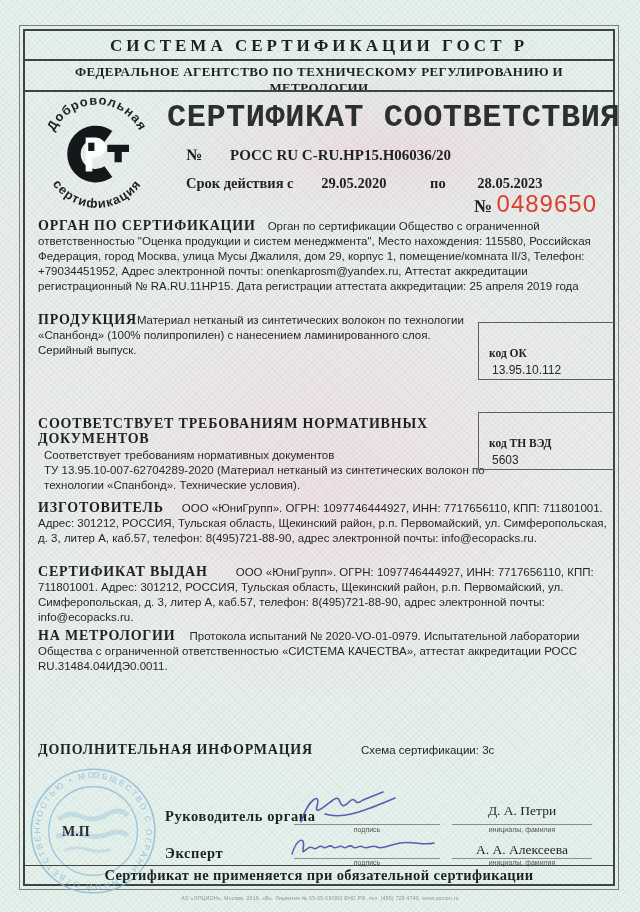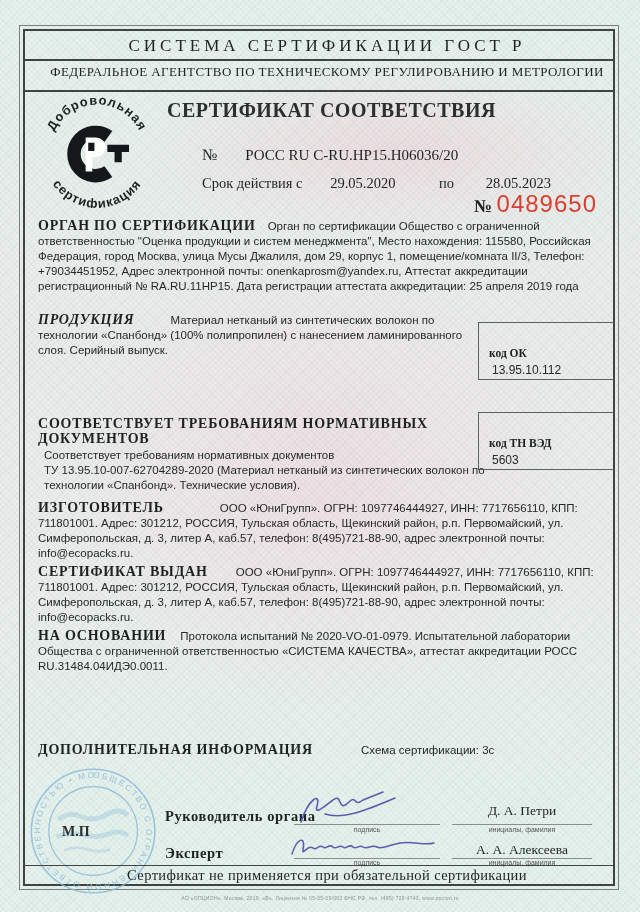--- a/index.html
+++ b/index.html
@@ -10,24 +10,24 @@
       repeating-linear-gradient(45deg, rgba(130,185,170,.10) 0 1px, transparent 1px 4px),
       repeating-linear-gradient(-45deg, rgba(130,185,170,.10) 0 1px, transparent 1px 4px),
       radial-gradient(ellipse 340px 120px at 390px 150px, rgba(243,205,216,.55), rgba(243,205,216,0) 75%),
       radial-gradient(ellipse 330px 300px at 320px 480px, rgba(243,210,221,.5), rgba(243,210,221,0) 75%),
       linear-gradient(180deg, rgba(228,243,238,0) 0%, rgba(246,224,231,.35) 35%, rgba(246,228,234,.4) 60%, rgba(228,243,238,0) 90%),
       #e6f1ec;
   }
   .frame-outer{position:absolute;left:19px;top:25px;right:21px;bottom:22px;border:1px solid #7a7f7d;}
   .frame-inner{position:absolute;left:23px;top:29px;right:25px;bottom:26px;border:2px solid #3f4442;}
   .hline{position:absolute;left:25px;right:27px;border-top:2px solid #3f4442;}
-  .serifb{font-family:"Liberation Serif",serif;font-weight:normal;color:#1d2220;padding-left:16px;}
+  .serifb{font-family:"Liberation Serif",serif;font-weight:bold;color:#1d2220;}
   .hdr-system{position:absolute;left:25px;right:27px;top:36px;text-align:center;font-size:17px;letter-spacing:4px;}
   .hdr-agency{position:absolute;left:25px;right:27px;top:64px;text-align:center;font-size:13px;letter-spacing:.4px;}
-  .doc-title{position:absolute;left:167px;top:99px;font-size:20px;font-weight:800;letter-spacing:.5px;color:#2b2f2d;font-family:Liberation Serif, serif;}
+  .doc-title{position:absolute;left:167px;top:99px;font-size:32px;font-weight:800;letter-spacing:.5px;color:#2b2f2d;font-family:Liberation Mono, monospace;}
   .num-row{position:absolute;left:186px;top:146px;font-size:15px;}
   .num-row .no{margin-right:28px;font-size:16px;}
   .validity-row{position:absolute;left:186px;top:175px;font-size:14.5px;}
   .validity-row .gap1{margin-left:24px;} .validity-row .gap2{margin-left:40px;} .validity-row .gap3{margin-left:28px;}
   .blank-num{position:absolute;left:474px;top:190px;}
   .blank-num .no{font-family:"Liberation Serif",serif;font-weight:bold;font-size:18px;color:#222;}
   .blank-num .digits{font-size:24px;letter-spacing:1px;font-family:"Liberation Sans",sans-serif;}
   .sec{position:absolute;left:38px;font-size:11.5px;line-height:15px;color:#24282a;}
   .sec .lbl{font-family:"Liberation Serif",serif;font-weight:bold;font-size:14px;letter-spacing:.8px;color:#1d2220;}
   .code-box{position:absolute;left:478px;width:136px;border:1px solid #5a6260;border-right:none;padding:24px 0 0 10px;box-sizing:border-box;}
@@ -86,47 +86,47 @@
   <div class="blank-num">
     <span class="no">№</span>
     <span class="digits" style="color:#d9402f;">0489650</span>
   </div>
 
   <div class="sec" style="top:218px;width:572px;">
     <span class="lbl" style="padding-right:12px;">ОРГАН ПО СЕРТИФИКАЦИИ</span><span>Орган по сертификации Общество с ограниченной ответственностью "Оценка продукции и систем менеджмента", Место нахождения: 115580, Российская Федерация, город Москва, улица Мусы Джалиля, дом 29, корпус 1, помещение/комната II/3, Телефон: +79034451952, Адрес электронной почты: onenkaprosm@yandex.ru, Аттестат аккредитации регистрационный № RA.RU.11НР15. Дата регистрации аттестата аккредитации: 25 апреля 2019 года</span>
   </div>
 
   <div class="sec" style="top:312px;width:442px;">
-    <span class="lbl" style="padding-right:36px;font-style:italic;">ПРОДУКЦИЯ</span><span>Материал нетканый из синтетических волокон по технологии «Спанбонд» (100% полипропилен) с нанесением ламинированного слоя. Серийный выпуск.</span>
+    <span class="lbl" style="">ПРОДУКЦИЯ</span><span>Материал нетканый из синтетических волокон по технологии «Спанбонд» (100% полипропилен) с нанесением ламинированного слоя. Серийный выпуск.</span>
   </div>
   <div class="code-box" style="top:322px;height:58px;">
     <div class="code-lbl">код ОК</div>
     <div class="code-val">13.95.10.112</div>
   </div>
 
   <div class="sec" style="top:416px;width:450px;">
     <div class="lbl">СООТВЕТСТВУЕТ ТРЕБОВАНИЯМ НОРМАТИВНЫХ ДОКУМЕНТОВ</div>
     <div style="padding-left:6px;margin-top:2px;">Соответствует требованиям нормативных документов</div>
     <div style="padding-left:6px;">ТУ 13.95.10-007-62704289-2020 (Материал нетканый из синтетических волокон по технологии «Спанбонд». Технические условия).</div>
   </div>
   <div class="code-box" style="top:412px;height:58px;">
     <div class="code-lbl">код ТН ВЭД</div>
     <div class="code-val">5603</div>
   </div>
 
   <div class="sec" style="top:500px;width:574px;">
-    <span class="lbl" style="padding-right:56px;">ИЗГОТОВИТЕЛЬ</span><span>ООО «ЮниГрупп». ОГРН: 1097746444927, ИНН: 7717656110, КПП: 711801001. Адрес: 301212, РОССИЯ, Тульская область, Щекинский район, р.п. Первомайский, ул. Симферопольская, д. 3, литер А, каб.57, телефон: 8(495)721-88-90, адрес электронной почты: info@ecopacks.ru.</span>
+    <span class="lbl" style="padding-right:18px;">ИЗГОТОВИТЕЛЬ</span><span>ООО «ЮниГрупп». ОГРН: 1097746444927, ИНН: 7717656110, КПП: 711801001. Адрес: 301212, РОССИЯ, Тульская область, Щекинский район, р.п. Первомайский, ул. Симферопольская, д. 3, литер А, каб.57, телефон: 8(495)721-88-90, адрес электронной почты: info@ecopacks.ru.</span>
   </div>
 
   <div class="sec" style="top:564px;width:574px;">
     <span class="lbl" style="padding-right:28px;">СЕРТИФИКАТ ВЫДАН</span><span>ООО «ЮниГрупп». ОГРН: 1097746444927, ИНН: 7717656110, КПП: 711801001. Адрес: 301212, РОССИЯ, Тульская область, Щекинский район, р.п. Первомайский, ул. Симферопольская, д. 3, литер А, каб.57, телефон: 8(495)721-88-90, адрес электронной почты: info@ecopacks.ru.</span>
   </div>
 
   <div class="sec" style="top:628px;width:574px;">
-    <span class="lbl" style="padding-right:14px;">НА ОСНОВАНИИ</span><span>Протокола испытаний № 2020-VO-01-0979. Испытательной лаборатории Общества с ограниченной ответственностью «СИСТЕМА КАЧЕСТВА», аттестат аккредитации РОСС RU.31484.04ИДЭ0.0011.</span>
+    <span class="lbl" style="padding-right:14px;">НА МЕТРОЛОГИИ</span><span>Протокола испытаний № 2020-VO-01-0979. Испытательной лаборатории Общества с ограниченной ответственностью «СИСТЕМА КАЧЕСТВА», аттестат аккредитации РОСС RU.31484.04ИДЭ0.0011.</span>
   </div>
 
   <div class="sec" style="top:742px;width:574px;">
     <span class="lbl" style="padding-right:48px;">ДОПОЛНИТЕЛЬНАЯ ИНФОРМАЦИЯ</span><span>Схема сертификации: 3с</span>
   </div>
 
   <svg width="164" height="148" viewBox="0 0 170 150" style="position:absolute;left:14px;top:758px;opacity:.8;">
     <defs>
       <path id="stampRing" d="M 82 19 A 55 55 0 1 1 81.9 19"></path>
     </defs>

